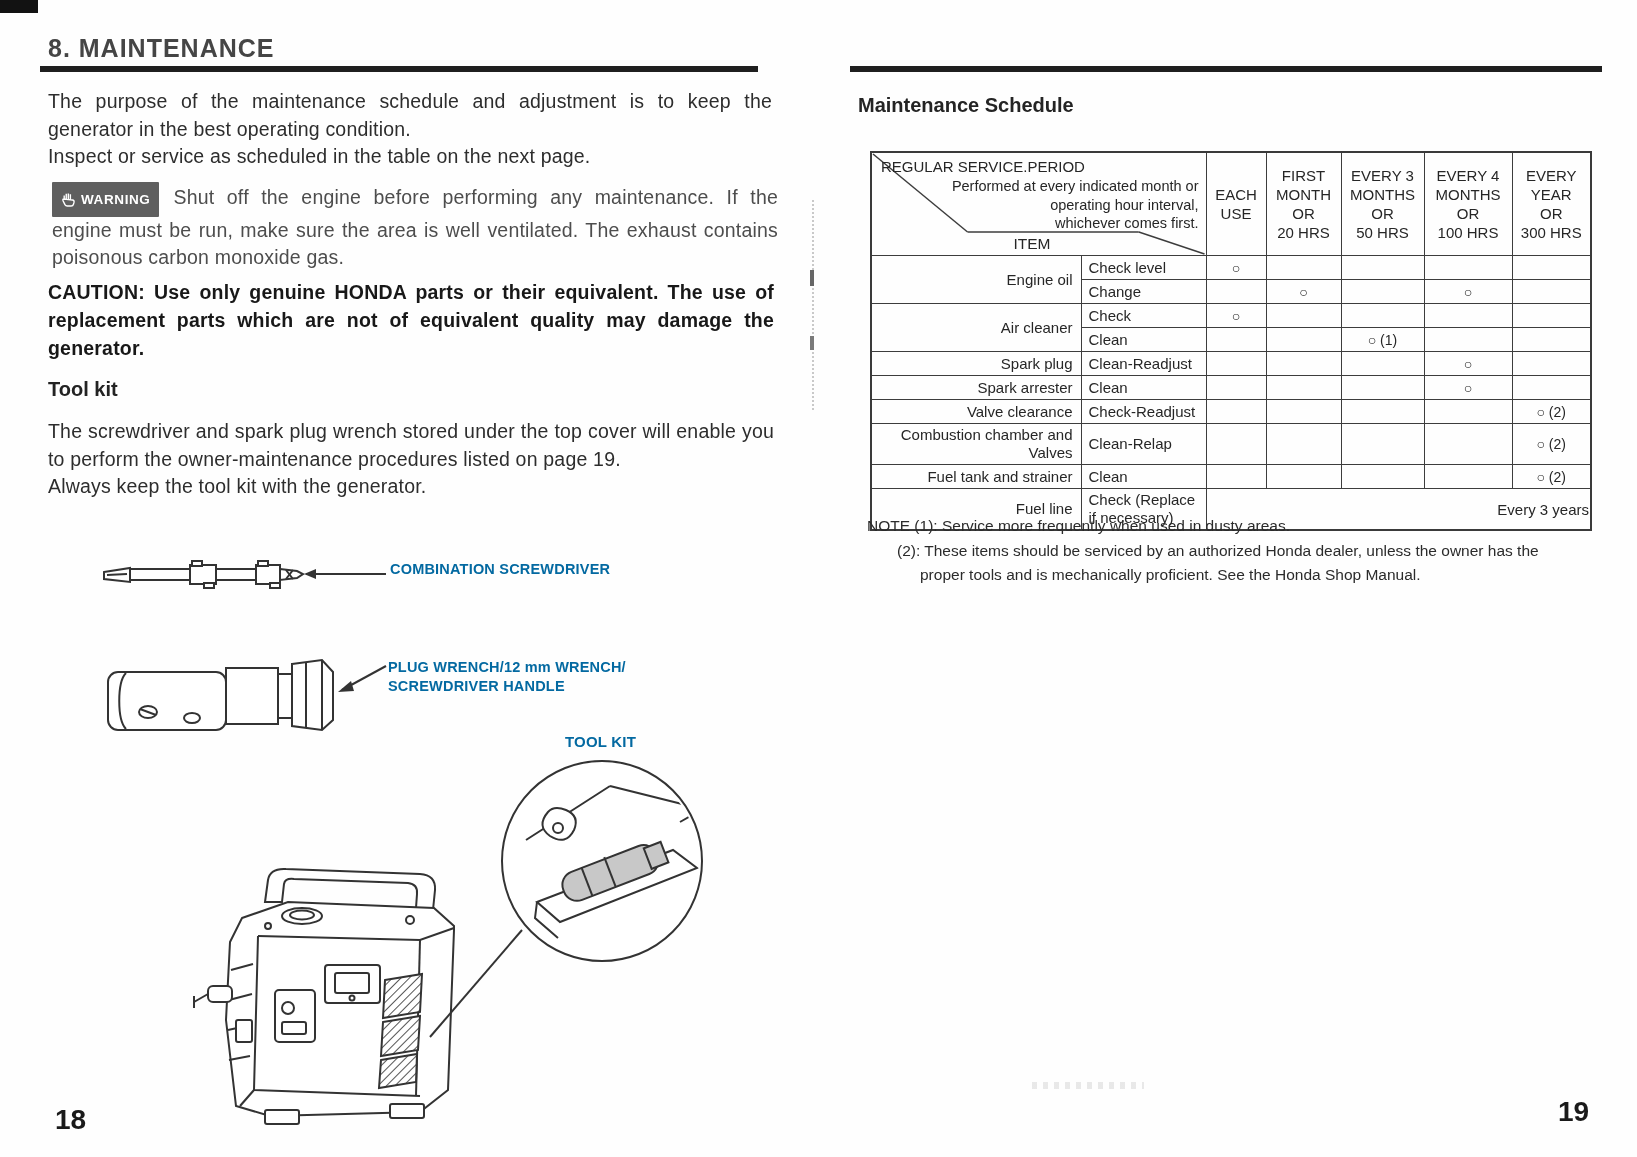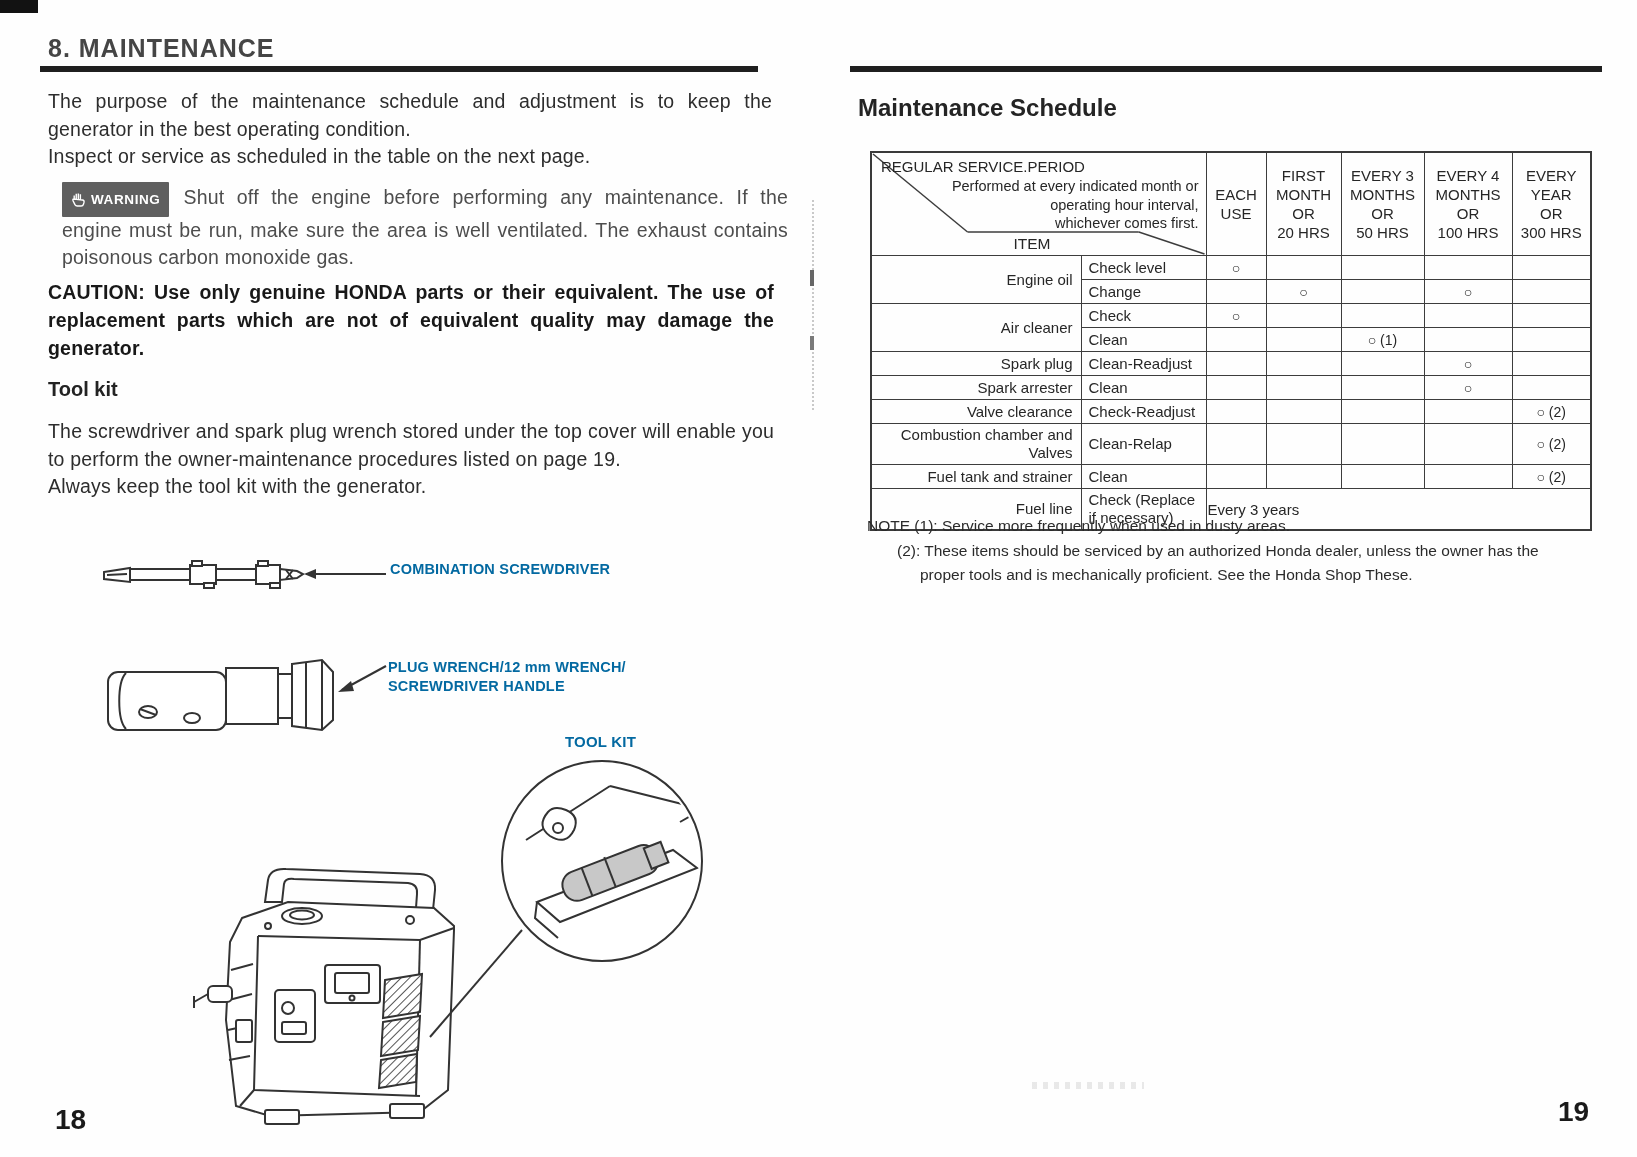--- a/index.html
+++ b/index.html
@@ -9,54 +9,54 @@
     font-family:"Liberation Sans", sans-serif;
     color:#2d2d2d;
   }
   .abs{position:absolute;}
 
   
   .page-title{left:48px;top:34px;font-size:25px;font-weight:bold;letter-spacing:1px;color:#454545;}
   .rule-left{left:40px;top:66px;width:718px;height:6px;background:#1f1f1f;}
   .body-para{font-size:19.5px;line-height:27.5px;text-align:justify;letter-spacing:.2px;}
   .para1{left:48px;top:88px;width:724px;}
-  .warning-para{left:62px;top:182px;width:726px;color:#4d4d4d;}
+  .warning-para{left:52px;top:182px;width:726px;color:#4d4d4d;}
   .warn-badge{
     display:inline-flex;align-items:center;gap:5px;
     background:#5f5f5f;color:#fff;font-size:13.5px;font-weight:bold;letter-spacing:.6px;
     padding:4px 9px 3px;margin-right:14px;vertical-align:-3px;border-radius:1px;
   }
   .caution-para{left:48px;top:278px;width:726px;font-weight:bold;color:#181818;line-height:28px;}
   .toolkit-head{left:48px;top:378px;font-size:20px;font-weight:bold;color:#232323;}
   .toolkit-para{left:48px;top:418px;width:726px;}
   .ill-label{font-size:14.5px;font-weight:bold;color:#0369a1;letter-spacing:.2px;}
   .lbl-comb{left:390px;top:561px;}
   .lbl-plug{left:388px;top:658px;line-height:18.5px;}
   .lbl-toolkit{left:565px;top:733px;font-size:15px;}
   .tools-svg{left:90px;top:550px;}
   .pagenum{font-size:28px;font-weight:bold;color:#1a1a1a;}
   .pg18{left:55px;top:1104px;}
   .pg19{left:1558px;top:1096px;}
 
   
   .rule-right{left:850px;top:66px;width:752px;height:6px;background:#1f1f1f;}
-  .sched-title{left:858px;top:94px;font-size:24px;font-weight:bold;color:#242424;}
+  .sched-title{left:858px;top:94px;font-size:20px;font-weight:bold;color:#242424;}
   .mtable{left:870px;top:151px;width:720px;border-collapse:collapse;table-layout:fixed;
           font-size:15px;color:#262626;border:2px solid #3a3a3a;}
   .mtable th,.mtable td{border:1.5px solid #3d3d3d;}
   .corner{height:102px;padding:0;position:relative;font-weight:normal;}
   .corner-svg{position:absolute;left:0;top:0;width:100%;height:100%;}
   .corner-heading{position:absolute;left:9px;top:5px;font-size:15px;white-space:nowrap;}
   .corner-desc{position:absolute;right:7px;top:24px;text-align:right;font-size:14.5px;line-height:18.5px;}
   .corner-item{position:absolute;left:60px;width:200px;bottom:2px;text-align:center;font-size:15.5px;}
   .period{font-weight:normal;white-space:pre-line;line-height:19px;text-align:center;vertical-align:middle;padding:2px 8px;}
   .item-cell{padding:2px 8px;vertical-align:middle;line-height:18px;text-align:right;}
   .op-cell{padding:2px 7px;vertical-align:middle;line-height:18px;}
   .mark-cell{text-align:center;vertical-align:middle;font-size:14px;}
-  .span-cell{text-align:left;vertical-align:middle;}
+  .span-cell{text-align:right;vertical-align:middle;}
   .mtable tbody tr{height:24px;}
   .notes{left:867px;top:514px;font-size:15.5px;line-height:24.5px;color:#2b2b2b;}
   .note-1{margin-left:30px;}
   .note-2{margin-left:53px;}
 
   
   .corner-black{left:0;top:0;width:38px;height:13px;background:#121212;}
   .gutter{left:812px;top:200px;height:210px;border-left:2px dotted #c9c9c9;}
   .gutter-d1{left:810px;top:270px;width:4px;height:16px;background:#666;}
   .gutter-d2{left:810px;top:336px;width:4px;height:14px;background:#7a7a7a;}
@@ -339,16 +339,16 @@
         <td class="item-cell" rowspan="1">Fuel line</td>
         <td class="op-cell">Check (Replace if necessary)</td>
         <td class="span-cell" colspan="5">Every 3 years</td>
       </tr>
     </tbody>
 </table>
 
 <div class="abs notes" id="notes">
     <div>NOTE (1): Service more frequently when used in dusty areas.</div>
     <div class="note-1">(2): These items should be serviced by an authorized Honda dealer, unless the owner has the</div>
-    <div class="note-2">proper tools and is mechanically proficient. See the Honda Shop These.</div>
+    <div class="note-2">proper tools and is mechanically proficient. See the Honda Shop Manual.</div>
   </div>
 
 <div class="abs pagenum pg19">19</div>
 
 </body></html>

